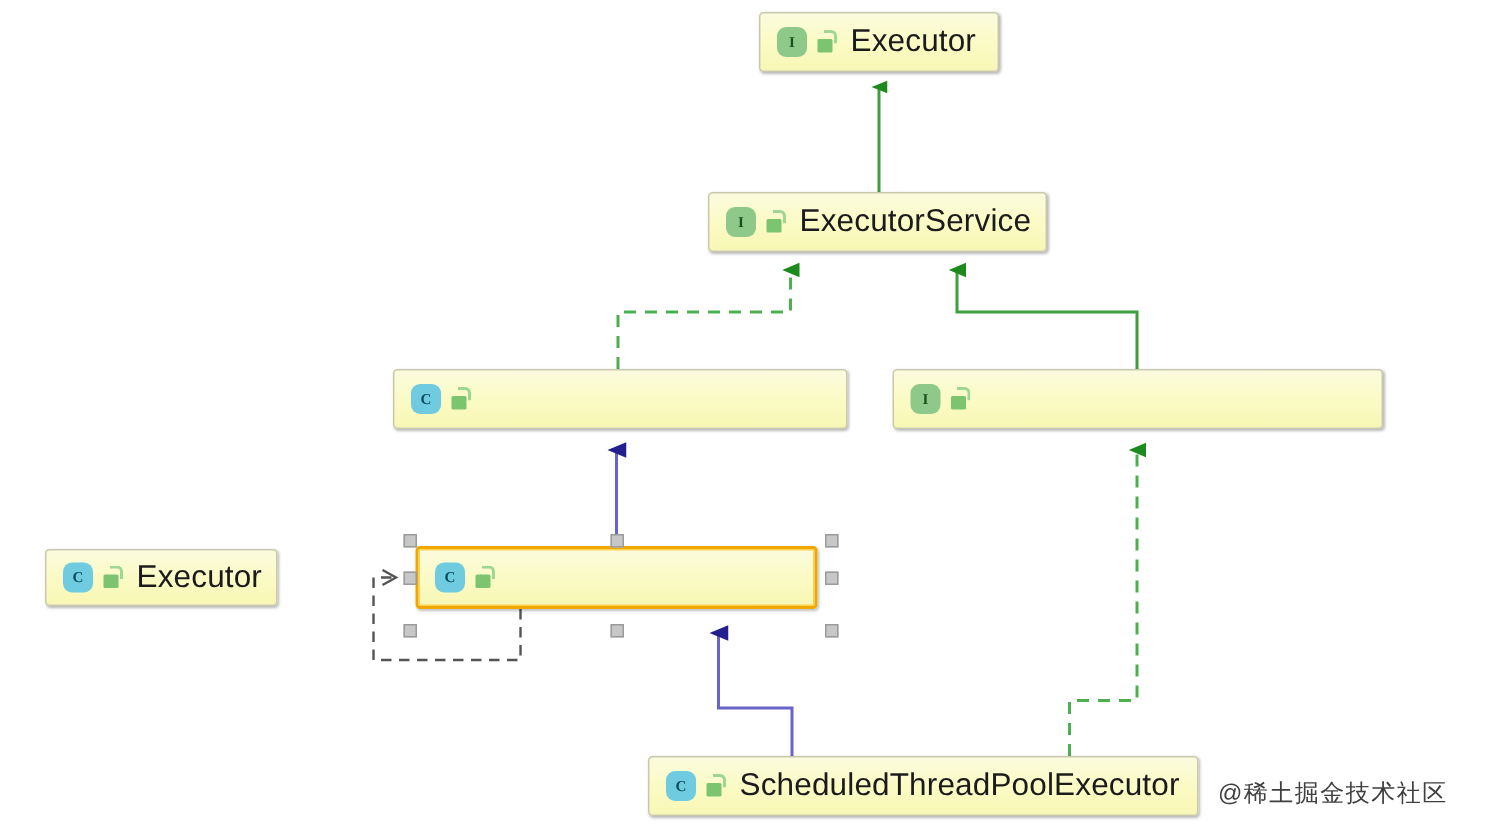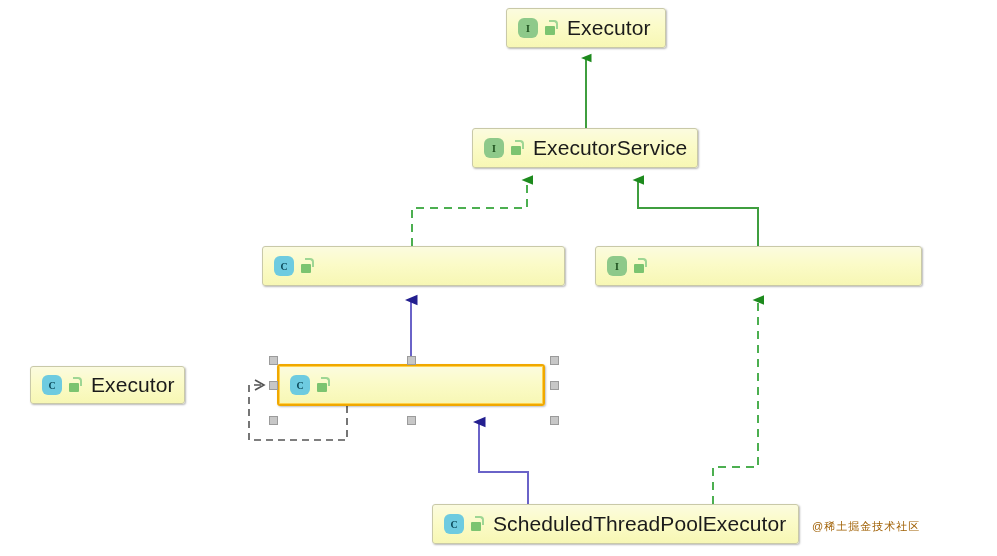--- a/index.html
+++ b/index.html
@@ -108,22 +108,22 @@
   .handle {
     position: absolute;
     width: 7px;
     height: 7px;
     background: #c7c7c7;
     border: 1px solid #9b9b9b;
     z-index: 9;
   }
   .watermark {
     position: absolute;
-    font-size: 11px;
-    color: #a16207;
+    font-size: 16px;
+    color: #404040;
     letter-spacing: 1px;
     white-space: nowrap;
     z-index: 8;
   }
 </style>
 </head>
 <body>
 
 <div id="canvas">
 

